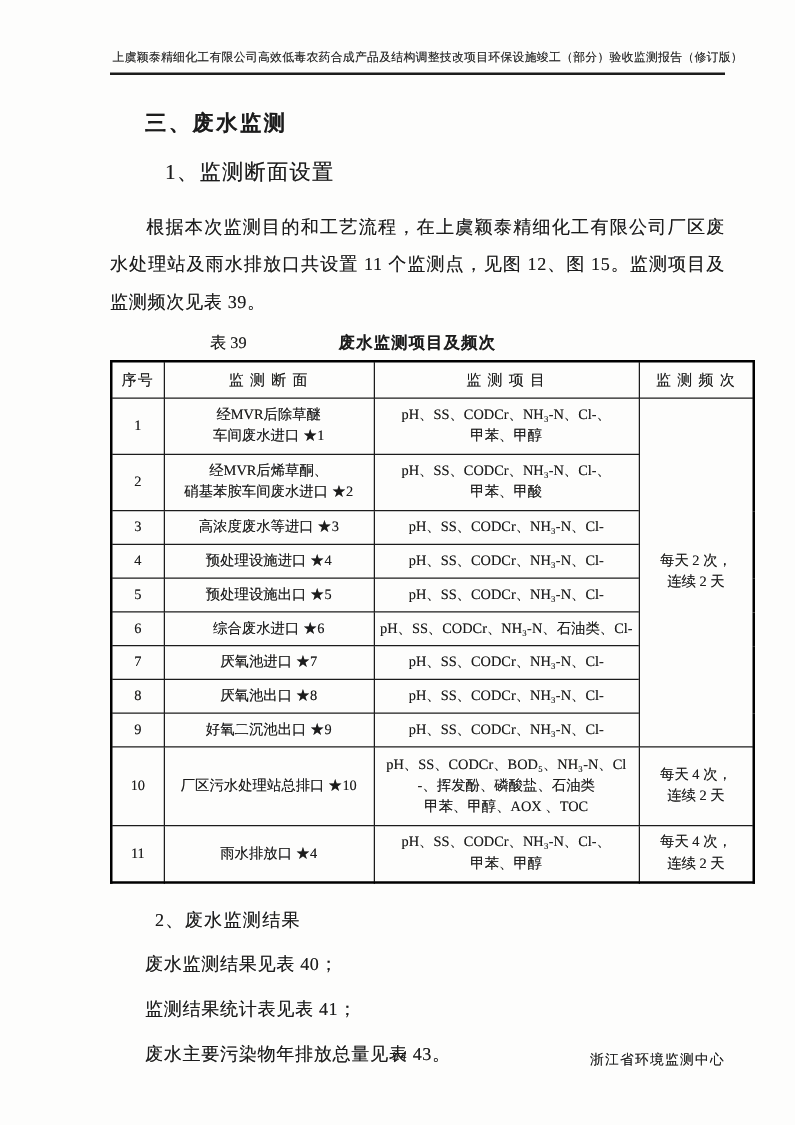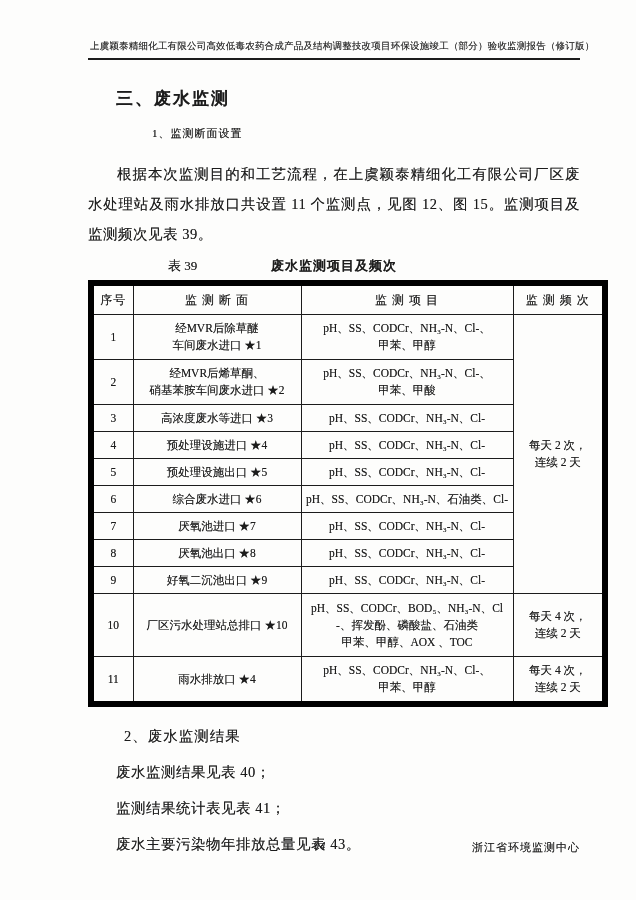--- a/index.html
+++ b/index.html
@@ -10,33 +10,33 @@
     text-shadow:0 0 .4px rgba(20,20,20,.55);
   }
   .page{position:absolute;inset:0;padding:40px 56px 0 88px;box-sizing:border-box;}
 
   .doc-header{
     font-size:9.5px;color:#2a2a2a;text-align:center;letter-spacing:.2px;
     padding:0 2px 5px 2px;border-bottom:2px solid #1c1c1c;white-space:nowrap;
   }
 
   .sec-heading{font-size:17px;font-weight:bold;margin:27px 0 0 28px;letter-spacing:2px;}
-  .sub-heading{font-size:11px;margin:16px 0 0 64px;letter-spacing:1px;}
+  .sub-heading{font-size:17px;margin:16px 0 0 44px;letter-spacing:1px;}
   .para{font-size:14.5px;line-height:30px;text-align:justify;text-indent:2em;margin:18px 0 0 0;letter-spacing:.5px;}
 
   .tbl-caption{position:relative;margin:8px 0 3px 0;height:20px;font-size:13px;}
   .tbl-caption .cap-label{position:absolute;left:80px;top:0;}
   .tbl-caption .cap-title{display:block;text-align:center;font-weight:bold;letter-spacing:1px;}
 
   table.monitor{width:100%;border-collapse:collapse;table-layout:fixed;font-size:11.5px;}
   table.monitor td,table.monitor th{
     border:1px solid #1c1c1c;text-align:center;vertical-align:middle;
     padding:1px 3px;white-space:pre-line;line-height:17px;
   }
-  table.monitor{border:6px solid #000000;}
+  table.monitor{border:2px solid #000000;}
   table.monitor th{font-weight:normal;font-size:12px;height:26px;letter-spacing:1px;}
   col.c-no{width:42px;}col.c-sec{width:168px;}col.c-items{width:212px;}col.c-freq{width:92px;}
   tr.h42 td{height:42px;}
   tr.h24 td{height:24px;}
   tr.h60 td{height:60px;}
   td.freq{line-height:24px;font-size:11.5px;}
 
   .sub2{font-size:14.5px;margin:20px 0 0 36px;letter-spacing:1px;}
   .result-line{font-size:14.5px;margin:0 0 0 28px;line-height:36px;letter-spacing:.5px;}
   .results{margin-top:8px;}

